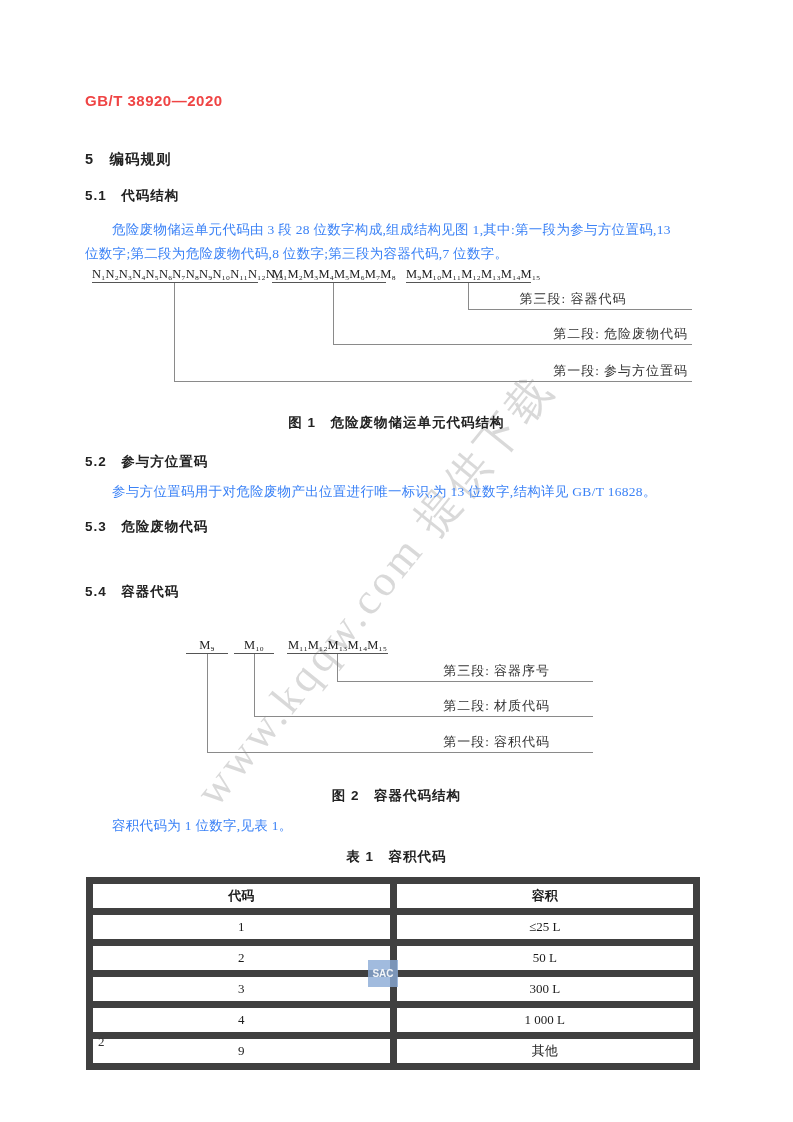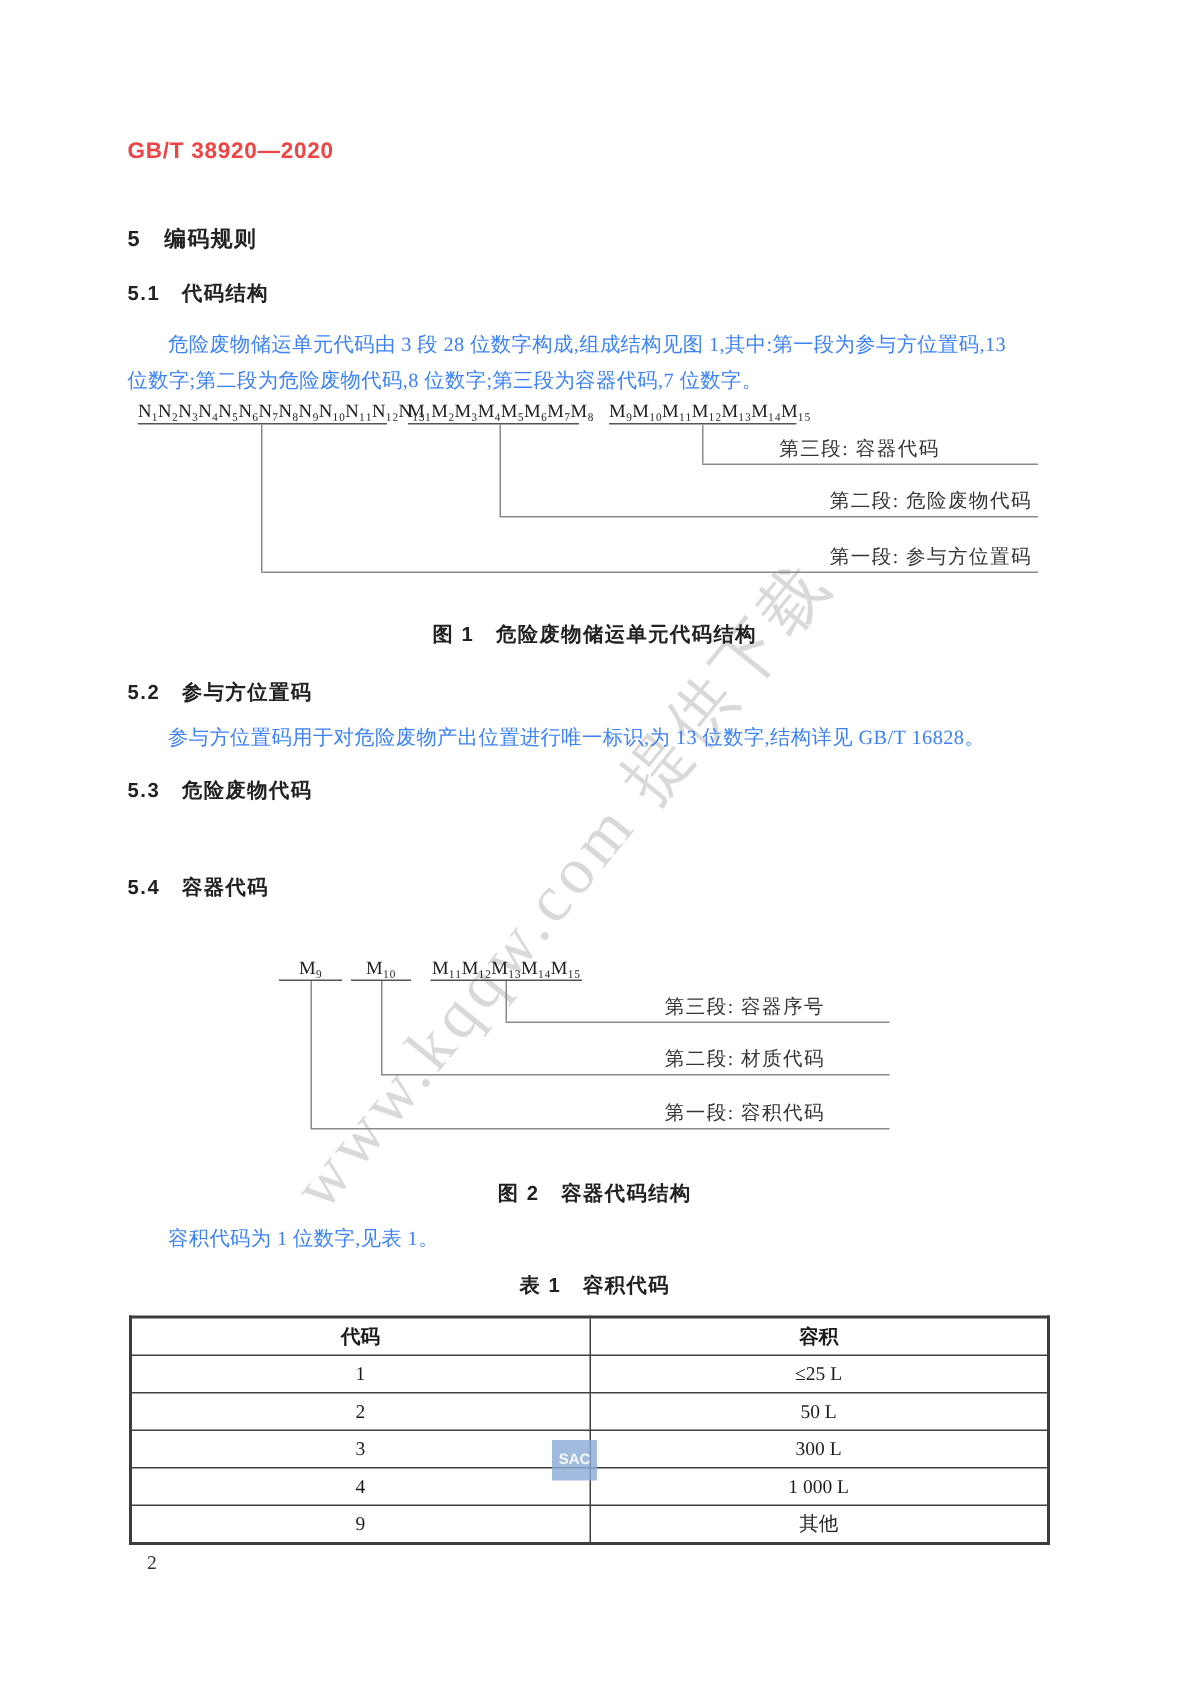--- a/index.html
+++ b/index.html
@@ -47,21 +47,21 @@
   .figlabel{
     font-size:13px;color:#333;text-align:right;letter-spacing:1px;
     white-space:nowrap;height:15px;line-height:15px;
   }
   
   table.t1{
     position:absolute;left:86px;top:877px;width:614px;
     border-collapse:collapse;table-layout:fixed;
   }
   table.t1 th,table.t1 td{
-    border:1px solid #404040;
+    border:7px solid #404040;
     height:24px;text-align:center;vertical-align:middle;
     font-size:13px;color:#1c1c1c;font-weight:normal;padding:0;
   }
   table.t1 th{font-family:"Liberation Sans","DejaVu Sans",sans-serif;font-weight:bold;font-size:13px;}
   table.t1{border:2px solid #3d3d3d;}
   
   .wm-diagonal{
     left:205px;top:770px;width:660px;
     transform:rotate(-51deg);transform-origin:0 50%;
     font-size:44px;letter-spacing:4px;

